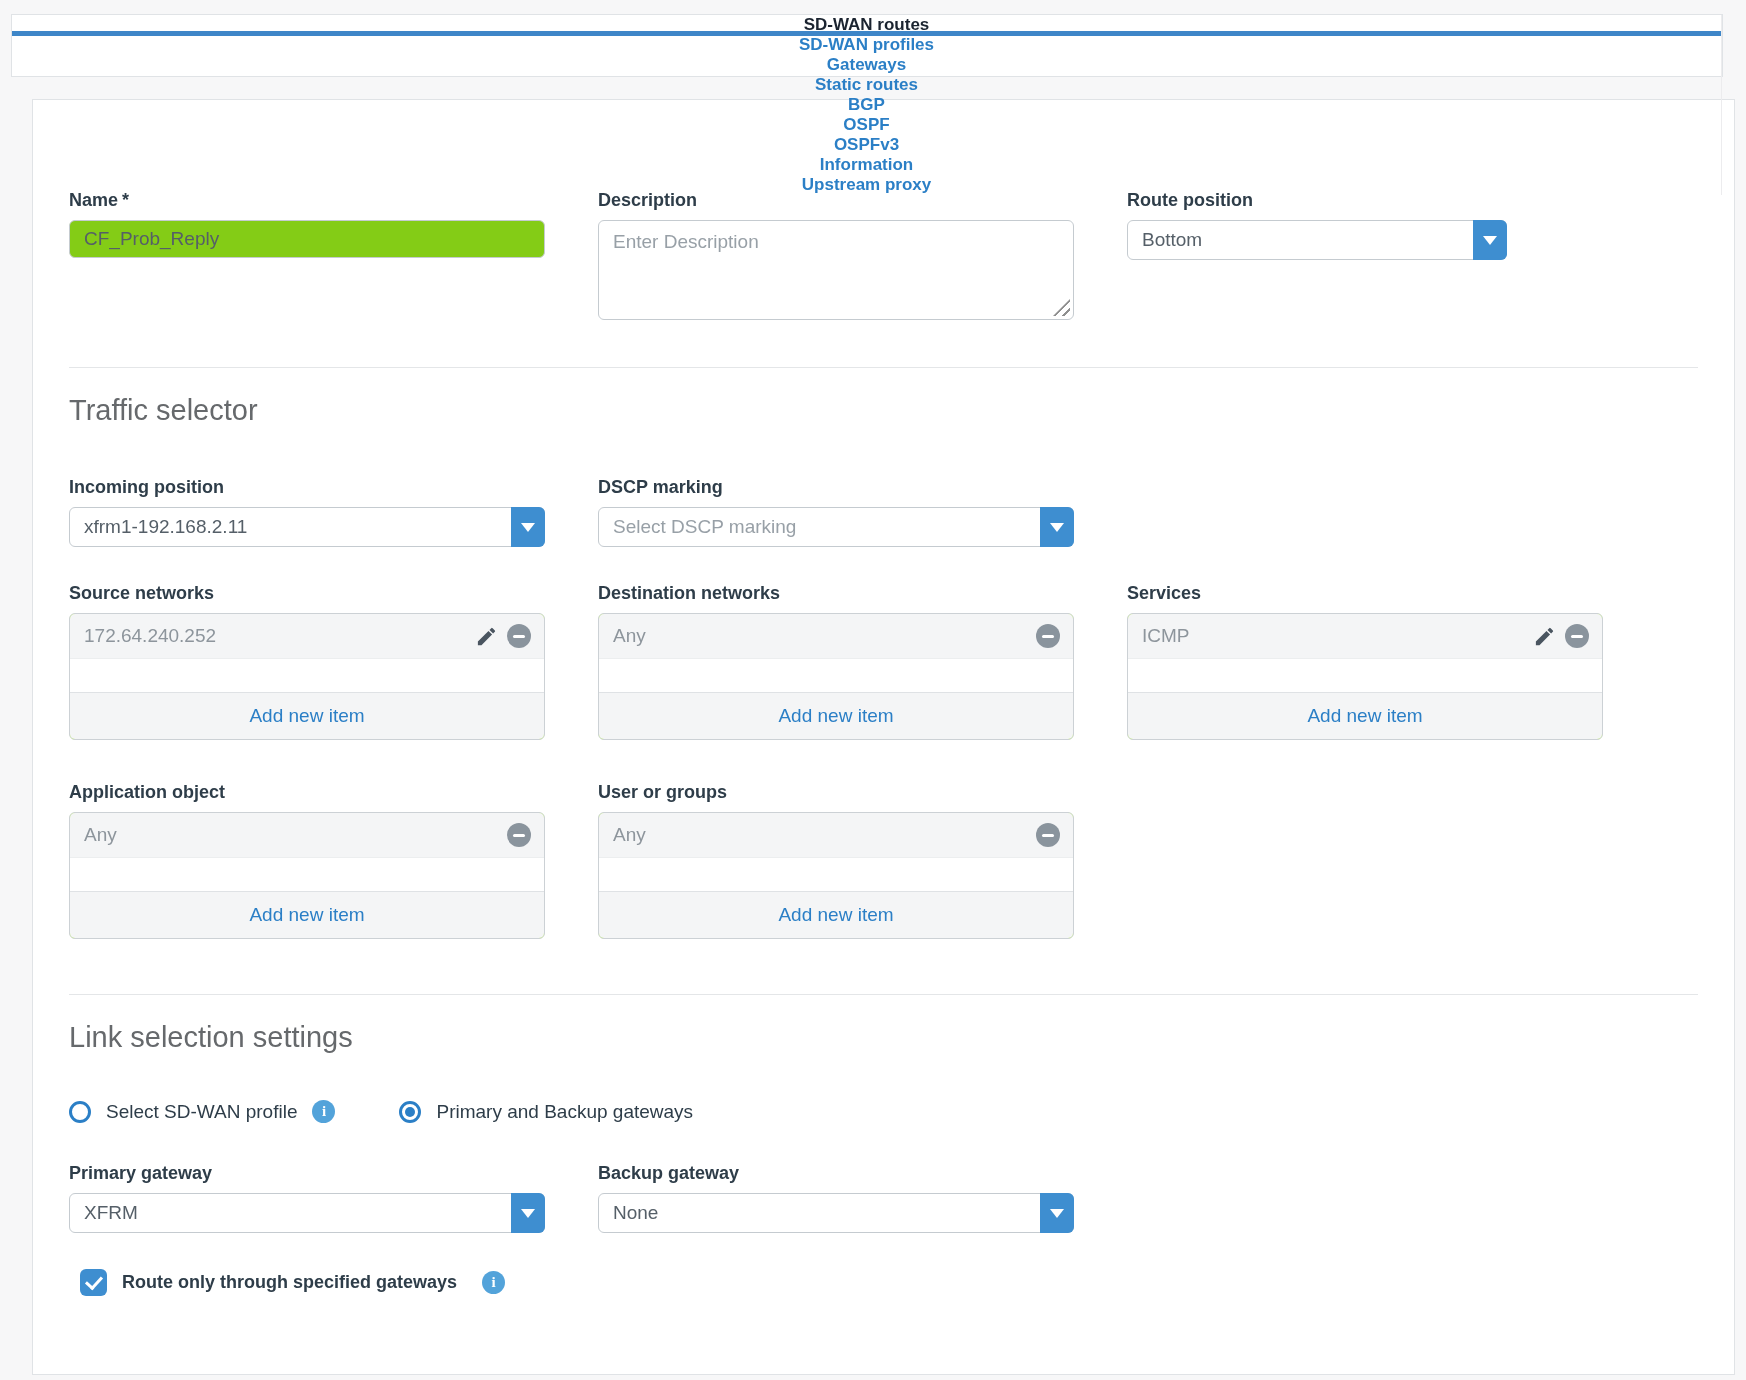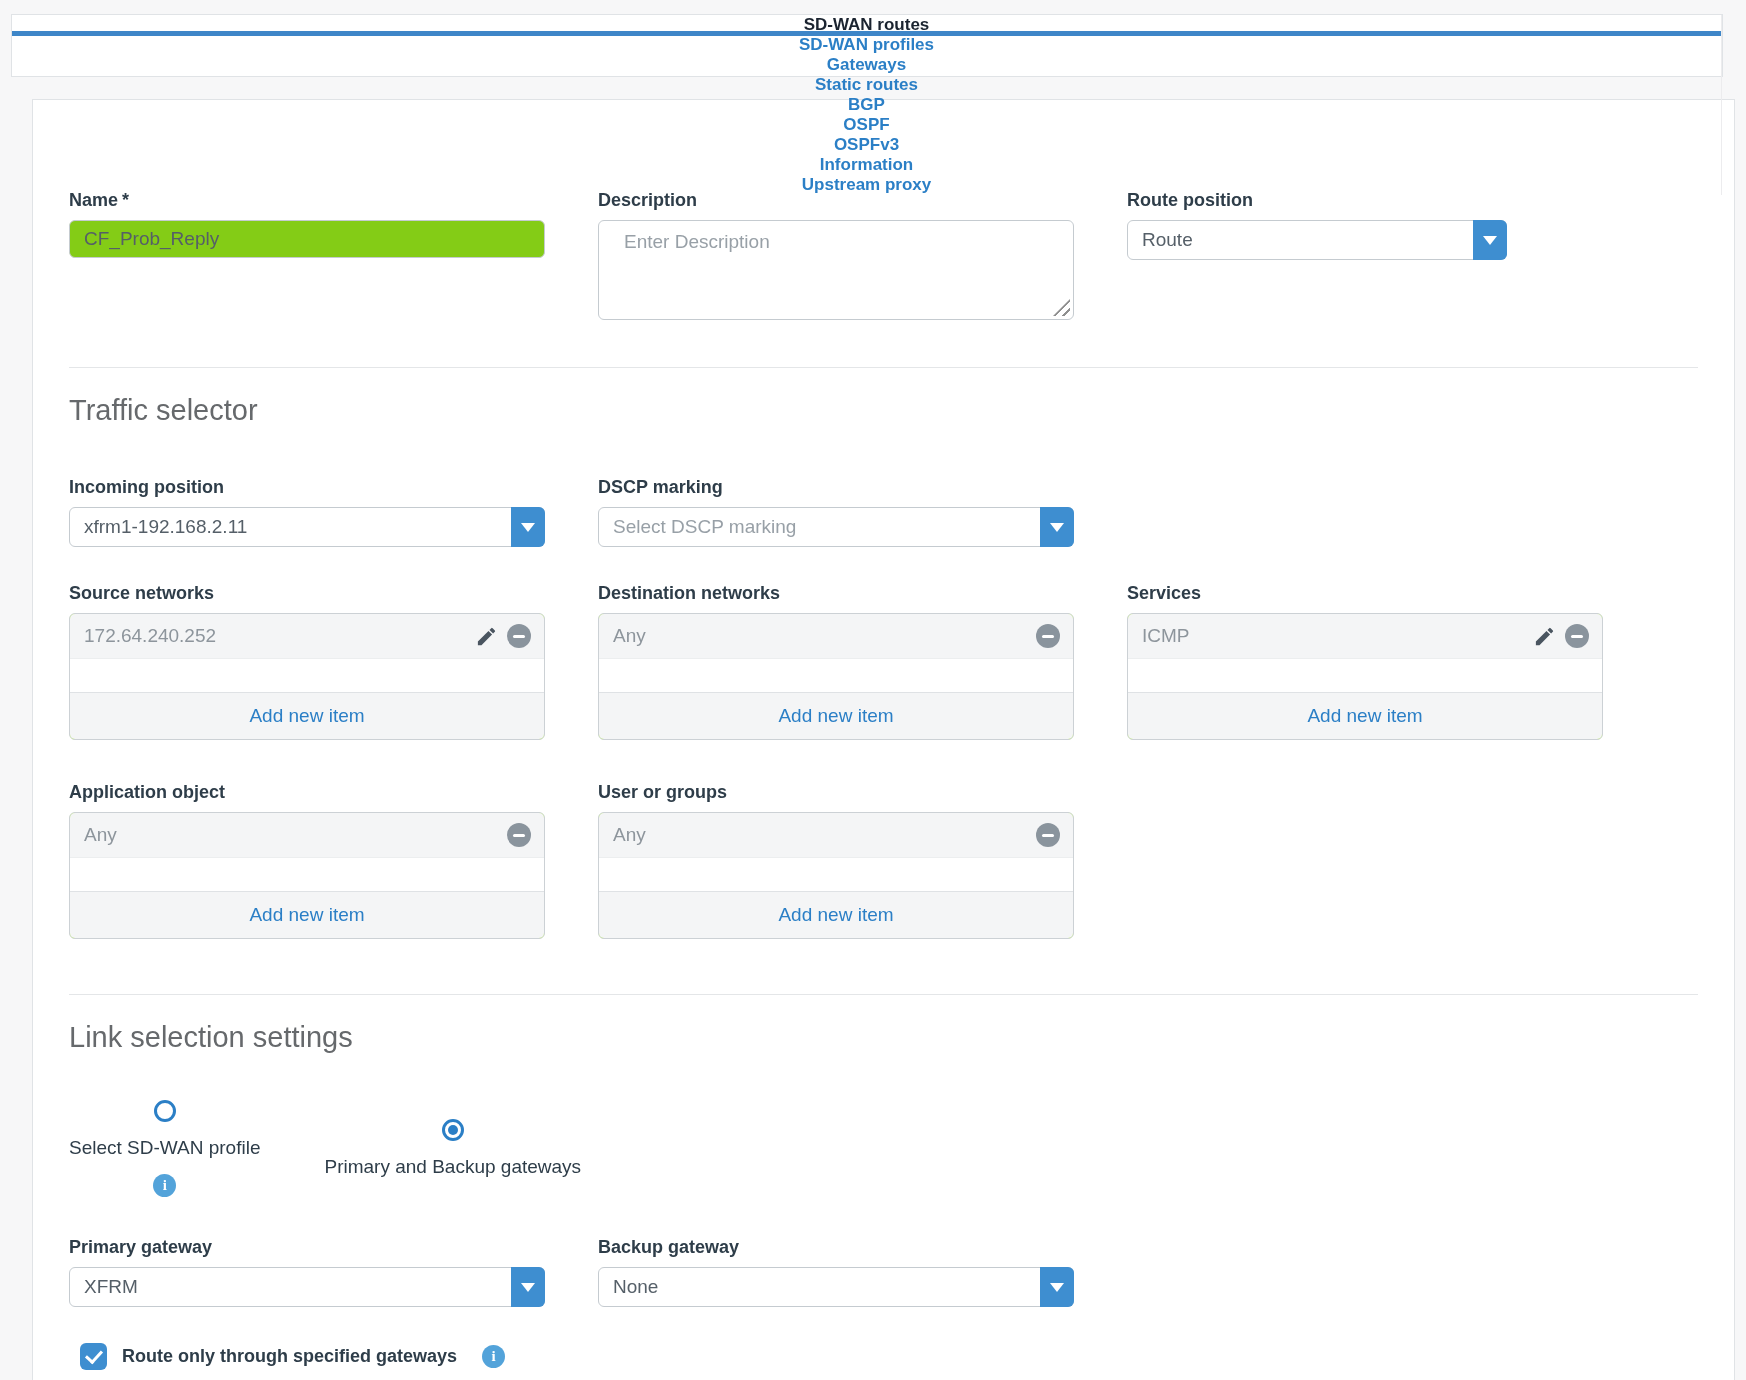--- a/index.html
+++ b/index.html
@@ -25,21 +25,21 @@
   .card{margin:22px 11px 0 32px; background:var(--card-bg); border:1px solid var(--border); padding:90px 36px 78px;}
   .grid3{display:grid; grid-template-columns:476px 476px 476px; column-gap:53px;}
 
   .field-label{font-size:18px; font-weight:700; color:var(--label); margin-bottom:9px;}
   .req{margin-left:4px;}
 
   .text-input{width:100%; height:38px; border:1px solid var(--input-border); border-radius:6px;
        padding:0 14px; font-size:19px; color:var(--value); font-family:inherit; background:#84cc16; outline:none;}
   .textarea-wrap{position:relative;}
   textarea.text-area{width:100%; height:100px; border:1px solid var(--input-border); border-radius:6px;
-       padding:10px 25px; font-size:19px; color:var(--value); font-family:inherit; resize:none; outline:none;}
+       padding:10px 14px; font-size:19px; color:var(--value); font-family:inherit; resize:none; outline:none;}
   textarea.text-area::placeholder,.text-input::placeholder{color:#98a0a7;}
   .resize-grip{position:absolute; right:4px; bottom:8px; width:17px; height:17px;
        background:repeating-linear-gradient(135deg,#8f8f8f 0 2px,transparent 2px 6px);
        clip-path:polygon(100% 0,100% 100%,0 100%);}
 
   
   .select{position:relative; height:40px; border:1px solid var(--input-border); border-radius:6px; background:#fff; cursor:pointer;}
   .select .sel-value{display:block; line-height:38px; padding:0 48px 0 14px; font-size:19px; color:var(--value);
        white-space:nowrap; overflow:hidden;}
   .select .sel-value.placeholder{color:#98a0a7;}
@@ -60,21 +60,21 @@
   .list-spacer{height:33px; background:#fff;}
   .list-add{height:47px; background:var(--item-bg); border-top:1px solid #dfe2e5; display:flex; align-items:center;
        justify-content:center; font-size:19px; color:var(--link); cursor:pointer;}
 
   
   .divider{border:0; border-top:1px solid var(--divider);}
   .section-heading{font-size:29px; font-weight:400; color:var(--heading);}
 
   
   .radio-row{display:flex; align-items:center; gap:64px;}
-  .radio-opt{display:flex; align-items:center; gap:15px; cursor:pointer;flex-direction:column;}
+  .radio-opt{display:flex; align-items:center; gap:15px; cursor:pointer;}
   .radio{width:22px; height:22px; border-radius:50%; border:3px solid #2b7fc6; background:#fff; position:relative; flex:0 0 auto;}
   .radio.checked::after{content:""; position:absolute; left:3px; top:3px; width:10px; height:10px; border-radius:50%; background:#2b7fc6;}
   .radio-label{font-size:19px; color:var(--label);}
   .info-icon{width:23px; height:23px; border-radius:50%; background:var(--info-blue); color:#fff; display:flex;
        align-items:center; justify-content:center; font-size:15px; font-weight:700; font-family:"Liberation Serif",serif; cursor:pointer;}
   .check-row{display:flex; align-items:center; gap:15px;padding-left:11px;}
   .checkbox{width:27px; height:27px; border-radius:6px; background:var(--accent); position:relative; cursor:pointer; flex:0 0 auto;}
   .checkbox::after{content:""; position:absolute; left:9px; top:4px; width:7px; height:13px;
        border-right:3px solid #fff; border-bottom:3px solid #fff; transform:rotate(42deg);}
   .check-label{font-size:18px; font-weight:700; color:var(--label);}
@@ -136,21 +136,21 @@
       <div class="field-label">Description</div>
       <div class="textarea-wrap">
         <textarea class="text-area" placeholder="Enter Description" style=""></textarea>
         <span class="resize-grip"></span>
       </div>
     </div>
 
     <div>
       <div class="field-label">Route position</div>
       <div class="select w-380">
-        <span class="sel-value">Route</span>
+        <span class="sel-value">Bottom</span>
         <span class="sel-btn"></span>
       </div>
     </div>
   </div>
 
   <hr class="divider mt-43">
 
   <h2 class="section-heading mt-26">Traffic selector</h2>
 
   <div class="grid3 mt-50">

